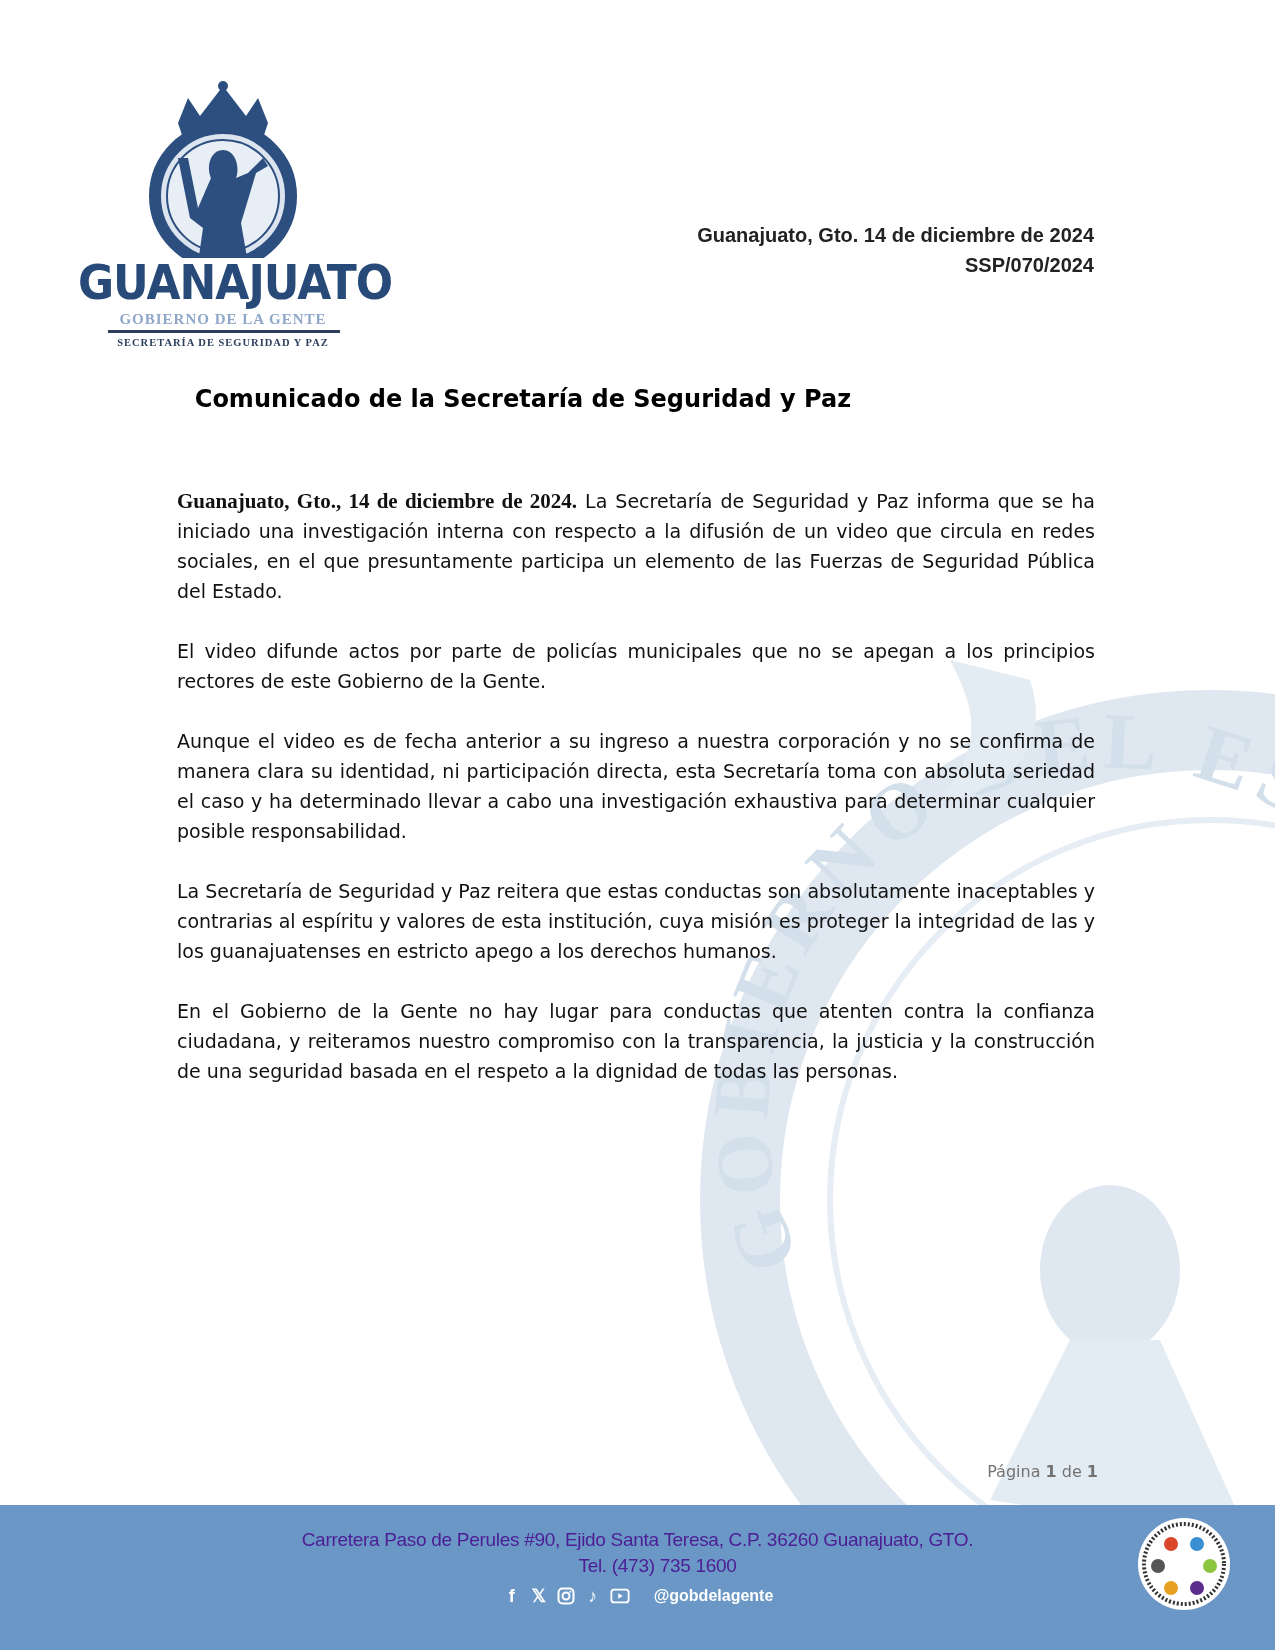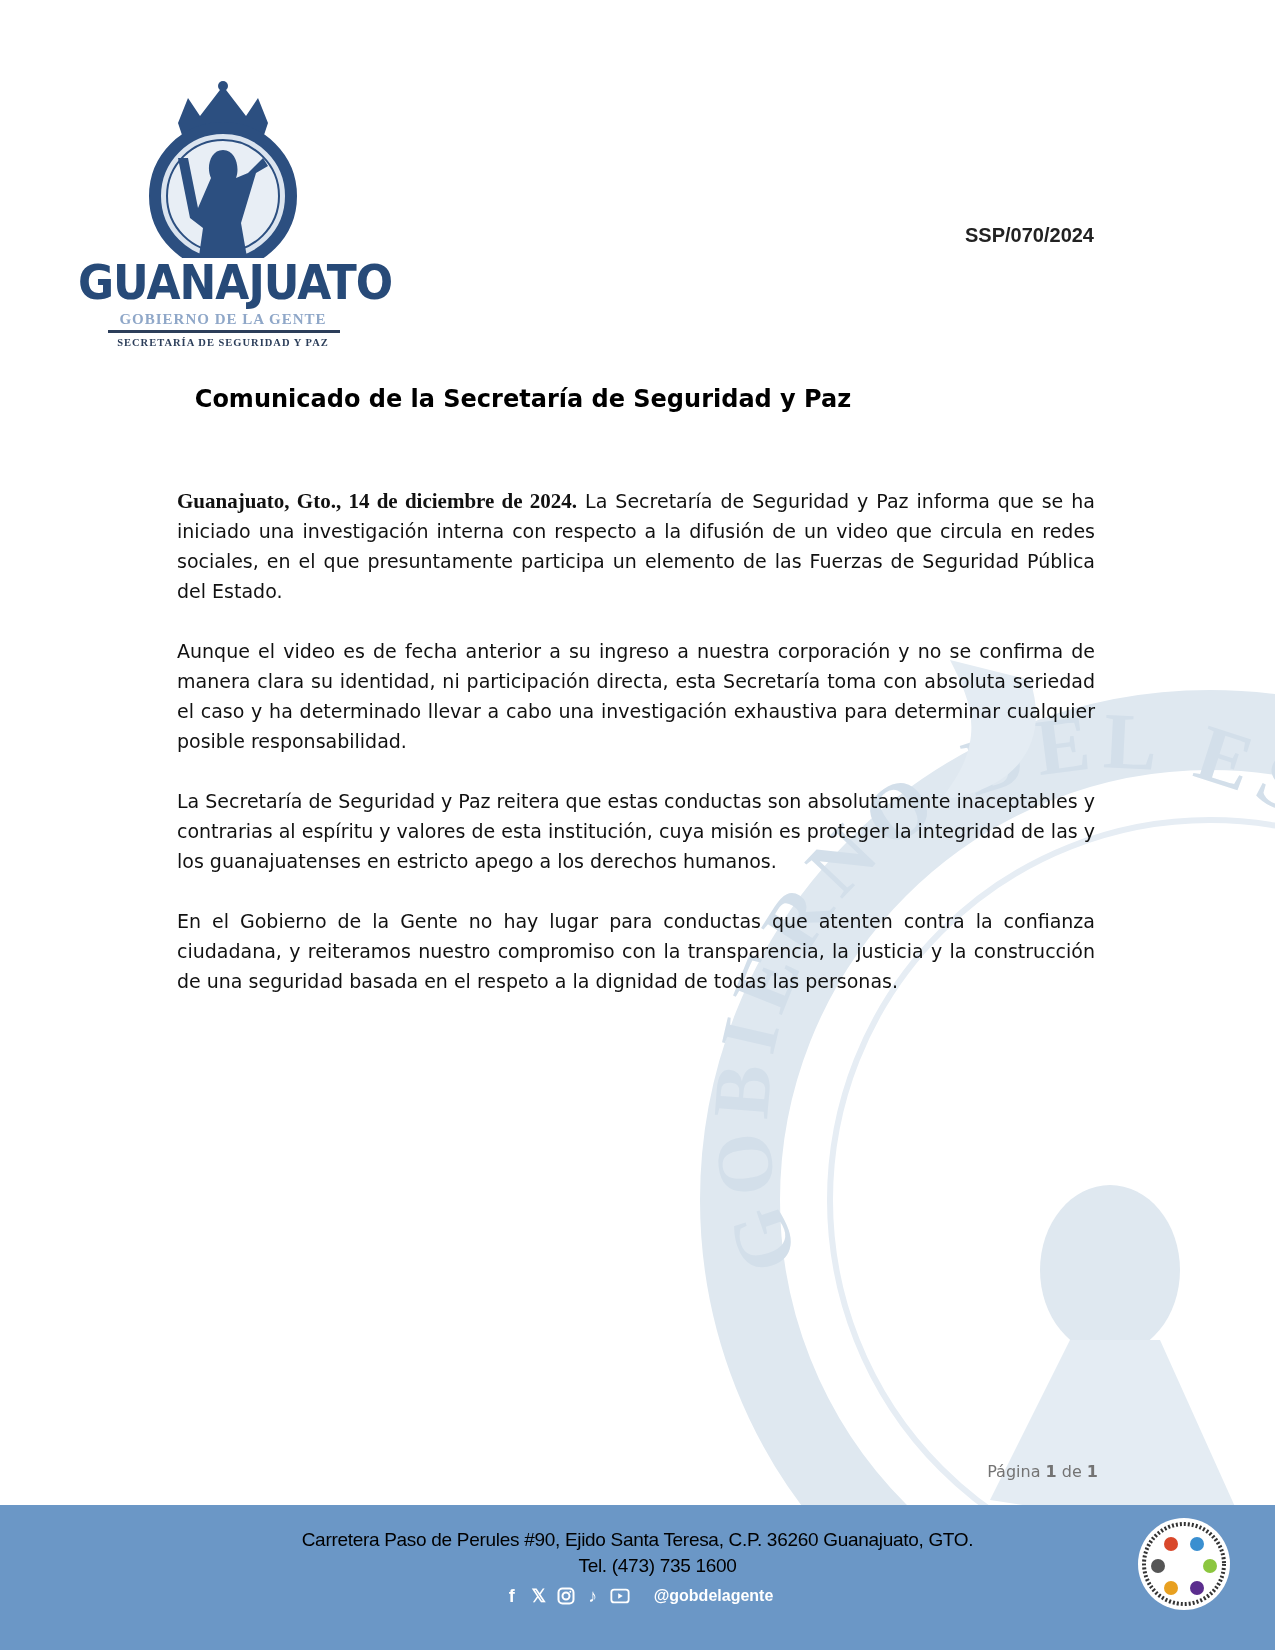--- a/index.html
+++ b/index.html
@@ -11,21 +11,21 @@
   .logo-rule { position:absolute; left:30px; top:252px; width:232px; height:3px; background:#2c3e5a; }
   .logo-sec { position:absolute; left:0; top:259px; width:290px; text-align:center; font-family:"Liberation Serif", serif; font-weight:bold; font-size:10.5px; color:#2c3e5a; letter-spacing:1px; }
   .date-block { position:absolute; right:181px; top:220px; text-align:right; font-family:"Liberation Sans", sans-serif; font-weight:bold; font-size:20px; line-height:30px; color:#222; }
   .title { position:absolute; left:0; top:385px; width:1046px; text-align:center; font-family:"DejaVu Sans", sans-serif; font-weight:bold; font-size:24px; color:#000; }
   .body { position:absolute; left:177px; top:486px; width:918px; font-family:"DejaVu Sans", sans-serif; font-size:19px; line-height:30px; color:#111; text-align:justify; }
   .body p { margin:0 0 30px 0; }
   .lead { font-family:"Liberation Serif", serif; font-weight:bold; font-size:21px; }
   .page-num { position:absolute; right:177px; top:1462px; font-family:"DejaVu Sans", sans-serif; font-size:16px; color:#737373; }
   .page-num b { font-weight:bold; }
   .footer { position:absolute; left:0; top:1505px; width:1275px; height:145px; background:#6b97c6; }
-  .footer-line { position:absolute; left:0; width:1275px; text-align:center; font-family:"Liberation Sans", sans-serif; color:#000000; font-size:19px; letter-spacing:-0.3px; }
+  .footer-line { position:absolute; left:0; width:1275px; text-align:center; font-family:"Liberation Sans", sans-serif; color:#4c1d95; font-size:19px; letter-spacing:-0.3px; }
   .f1 { top:24px; }
   .f2 { top:50px;padding-left:20px; }
   .social { position:absolute; left:0; top:80px; width:1275px; display:flex; justify-content:center; align-items:center; gap:7px; color:#fff; }
   .social .ic { display:inline-flex; align-items:center; justify-content:center; width:20px; height:22px; font-size:18px; font-weight:bold; color:#fff; }
   .social .handle { font-size:16px; font-weight:bold; margin-left:17px; }
 </style>
 </head>
 <body>
 
 <svg class="watermark" viewBox="0 0 760 900">
@@ -53,27 +53,29 @@
 
     <path d="M145 72 C132 72 128 90 133 100 L120 130 L110 80 L100 80 L112 140 L125 150 L120 185 L170 185 L163 145 L178 95 L190 88 L185 80 L170 95 L158 100 C162 90 158 72 145 72 Z" fill="#2c4f80"></path>
   </svg>
   <div class="logo-word">GUANAJUATO</div>
   <div class="logo-sub">GOBIERNO DE LA GENTE</div>
   <div class="logo-rule"></div>
   <div class="logo-sec">SECRETARÍA DE SEGURIDAD Y PAZ</div>
 </div>
 
 <div class="date-block">
+  <div>Guanajuato, Gto. 14 de diciembre de 2024</div>
   <div>SSP/070/2024</div>
 </div>
 
 <div class="title">Comunicado de la Secretaría de Seguridad y Paz</div>
 
 <div class="body">
   <p><span class="lead">Guanajuato, Gto., 14 de diciembre de 2024.</span><span> La Secretaría de Seguridad y Paz informa que se ha iniciado una investigación interna con respecto a la difusión de un video que circula en redes sociales, en el que presuntamente participa un elemento de las Fuerzas de Seguridad Pública del Estado.</span></p>
+  <p>El video difunde actos por parte de policías municipales que no se apegan a los principios rectores de este Gobierno de la Gente.</p>
   <p>Aunque el video es de fecha anterior a su ingreso a nuestra corporación y no se confirma de manera clara su identidad, ni participación directa, esta Secretaría toma con absoluta seriedad el caso y ha determinado llevar a cabo una investigación exhaustiva para determinar cualquier posible responsabilidad.</p>
   <p>La Secretaría de Seguridad y Paz reitera que estas conductas son absolutamente inaceptables y contrarias al espíritu y valores de esta institución, cuya misión es proteger la integridad de las y los guanajuatenses en estricto apego a los derechos humanos.</p>
   <p>En el Gobierno de la Gente no hay lugar para conductas que atenten contra la confianza ciudadana, y reiteramos nuestro compromiso con la transparencia, la justicia y la construcción de una seguridad basada en el respeto a la dignidad de todas las personas.</p>
 </div>
 
 <div class="page-num"><span>Página </span><b>1</b><span> de </span><b>1</b></div>
 
 <div class="footer">
   <div class="footer-line f1">Carretera Paso de Perules #90, Ejido Santa Teresa, C.P. 36260 Guanajuato, GTO.</div>
   <div class="footer-line f2">Tel. (473) 735 1600</div>

